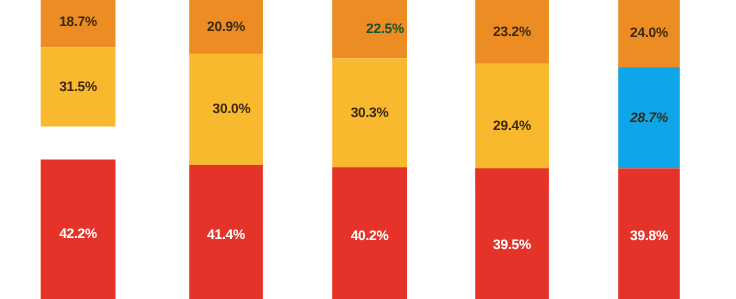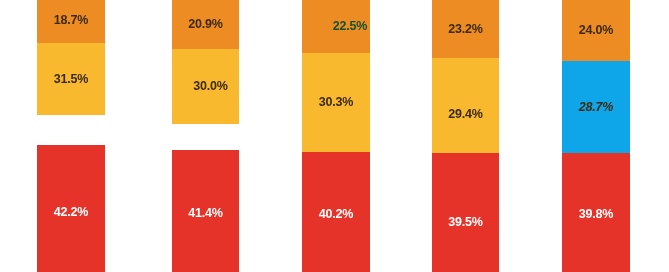--- a/index.html
+++ b/index.html
@@ -64,21 +64,21 @@
           <span class="segment-label" style="color: rgb(59, 42, 16);">31.5%</span>
         </div>
         <div class="bar-segment" style="top: 145px; height: 148px; background: rgb(230, 51, 41);">
           <span class="segment-label" style="color: rgb(255, 255, 255); position: relative; top: -7px;">42.2%</span>
         </div>
       </div>
       <div class="bar-column" style="left: 172px; width: 67px;">
         <div class="bar-segment" style="top: -23px; height: 72px; background: rgb(237, 140, 34);">
           <span class="segment-label" style="color: rgb(59, 42, 16); position: relative; top: 11px;">20.9%</span>
         </div>
-        <div class="bar-segment" style="top: 49px; height: 75px; background: rgb(248, 185, 46); padding-left: 10px;">
+        <div class="bar-segment" style="top: 49px; height: 101px; background: rgb(248, 185, 46); padding-left: 10px;">
           <span class="segment-label" style="color: rgb(59, 42, 16);">30.0%</span>
         </div>
         <div class="bar-segment" style="top: 150px; height: 143px; background: rgb(230, 51, 41);">
           <span class="segment-label" style="color: rgb(255, 255, 255); position: relative; top: -8px;">41.4%</span>
         </div>
       </div>
       <div class="bar-column" style="left: 302px; width: 68px;">
         <div class="bar-segment" style="top: -24px; height: 77px; background: rgb(237, 140, 34);">
           <span class="segment-label" style="color: #14532d; position: relative; top: 12px; margin-left: 28px;">22.5%</span>
         </div>
@@ -93,21 +93,21 @@
         <div class="bar-segment" style="top: -22px; height: 80px; background: rgb(237, 140, 34);">
           <span class="segment-label" style="color: rgb(59, 42, 16); position: relative; top: 11px;">23.2%</span>
         </div>
         <div class="bar-segment" style="top: 58px; height: 113px; background: rgb(248, 185, 46);">
           <span class="segment-label" style="color: rgb(59, 42, 16);">29.4%</span>
         </div>
         <div class="bar-segment" style="top: 153px; height: 138px; background: rgb(230, 51, 41);">
           <span class="segment-label" style="color: rgb(255, 255, 255); position: relative; top: -8px; margin-top: 17px;">39.5%</span>
         </div>
       </div>
-      <div class="bar-column" style="left: 562px; width: 68px; text-align: right;">
+      <div class="bar-column" style="left: 562px; width: 56px; text-align: right;">
         <div class="bar-segment" style="top: -22px; height: 83px; background: rgb(237, 140, 34);">
           <span class="segment-label" style="color: rgb(59, 42, 16); position: relative; top: 11px;">24.0%</span>
         </div>
         <div class="bar-segment" style="top: 61px; height: 92px; background: #0ea5e9; font-style: italic;">
           <span class="segment-label" style="color: rgb(59, 42, 16);">28.7%</span>
         </div>
         <div class="bar-segment" style="top: 153px; height: 138px; background: rgb(230, 51, 41);">
           <span class="segment-label" style="color: rgb(255, 255, 255); position: relative; top: -8px;">39.8%</span>
         </div>
       </div>

